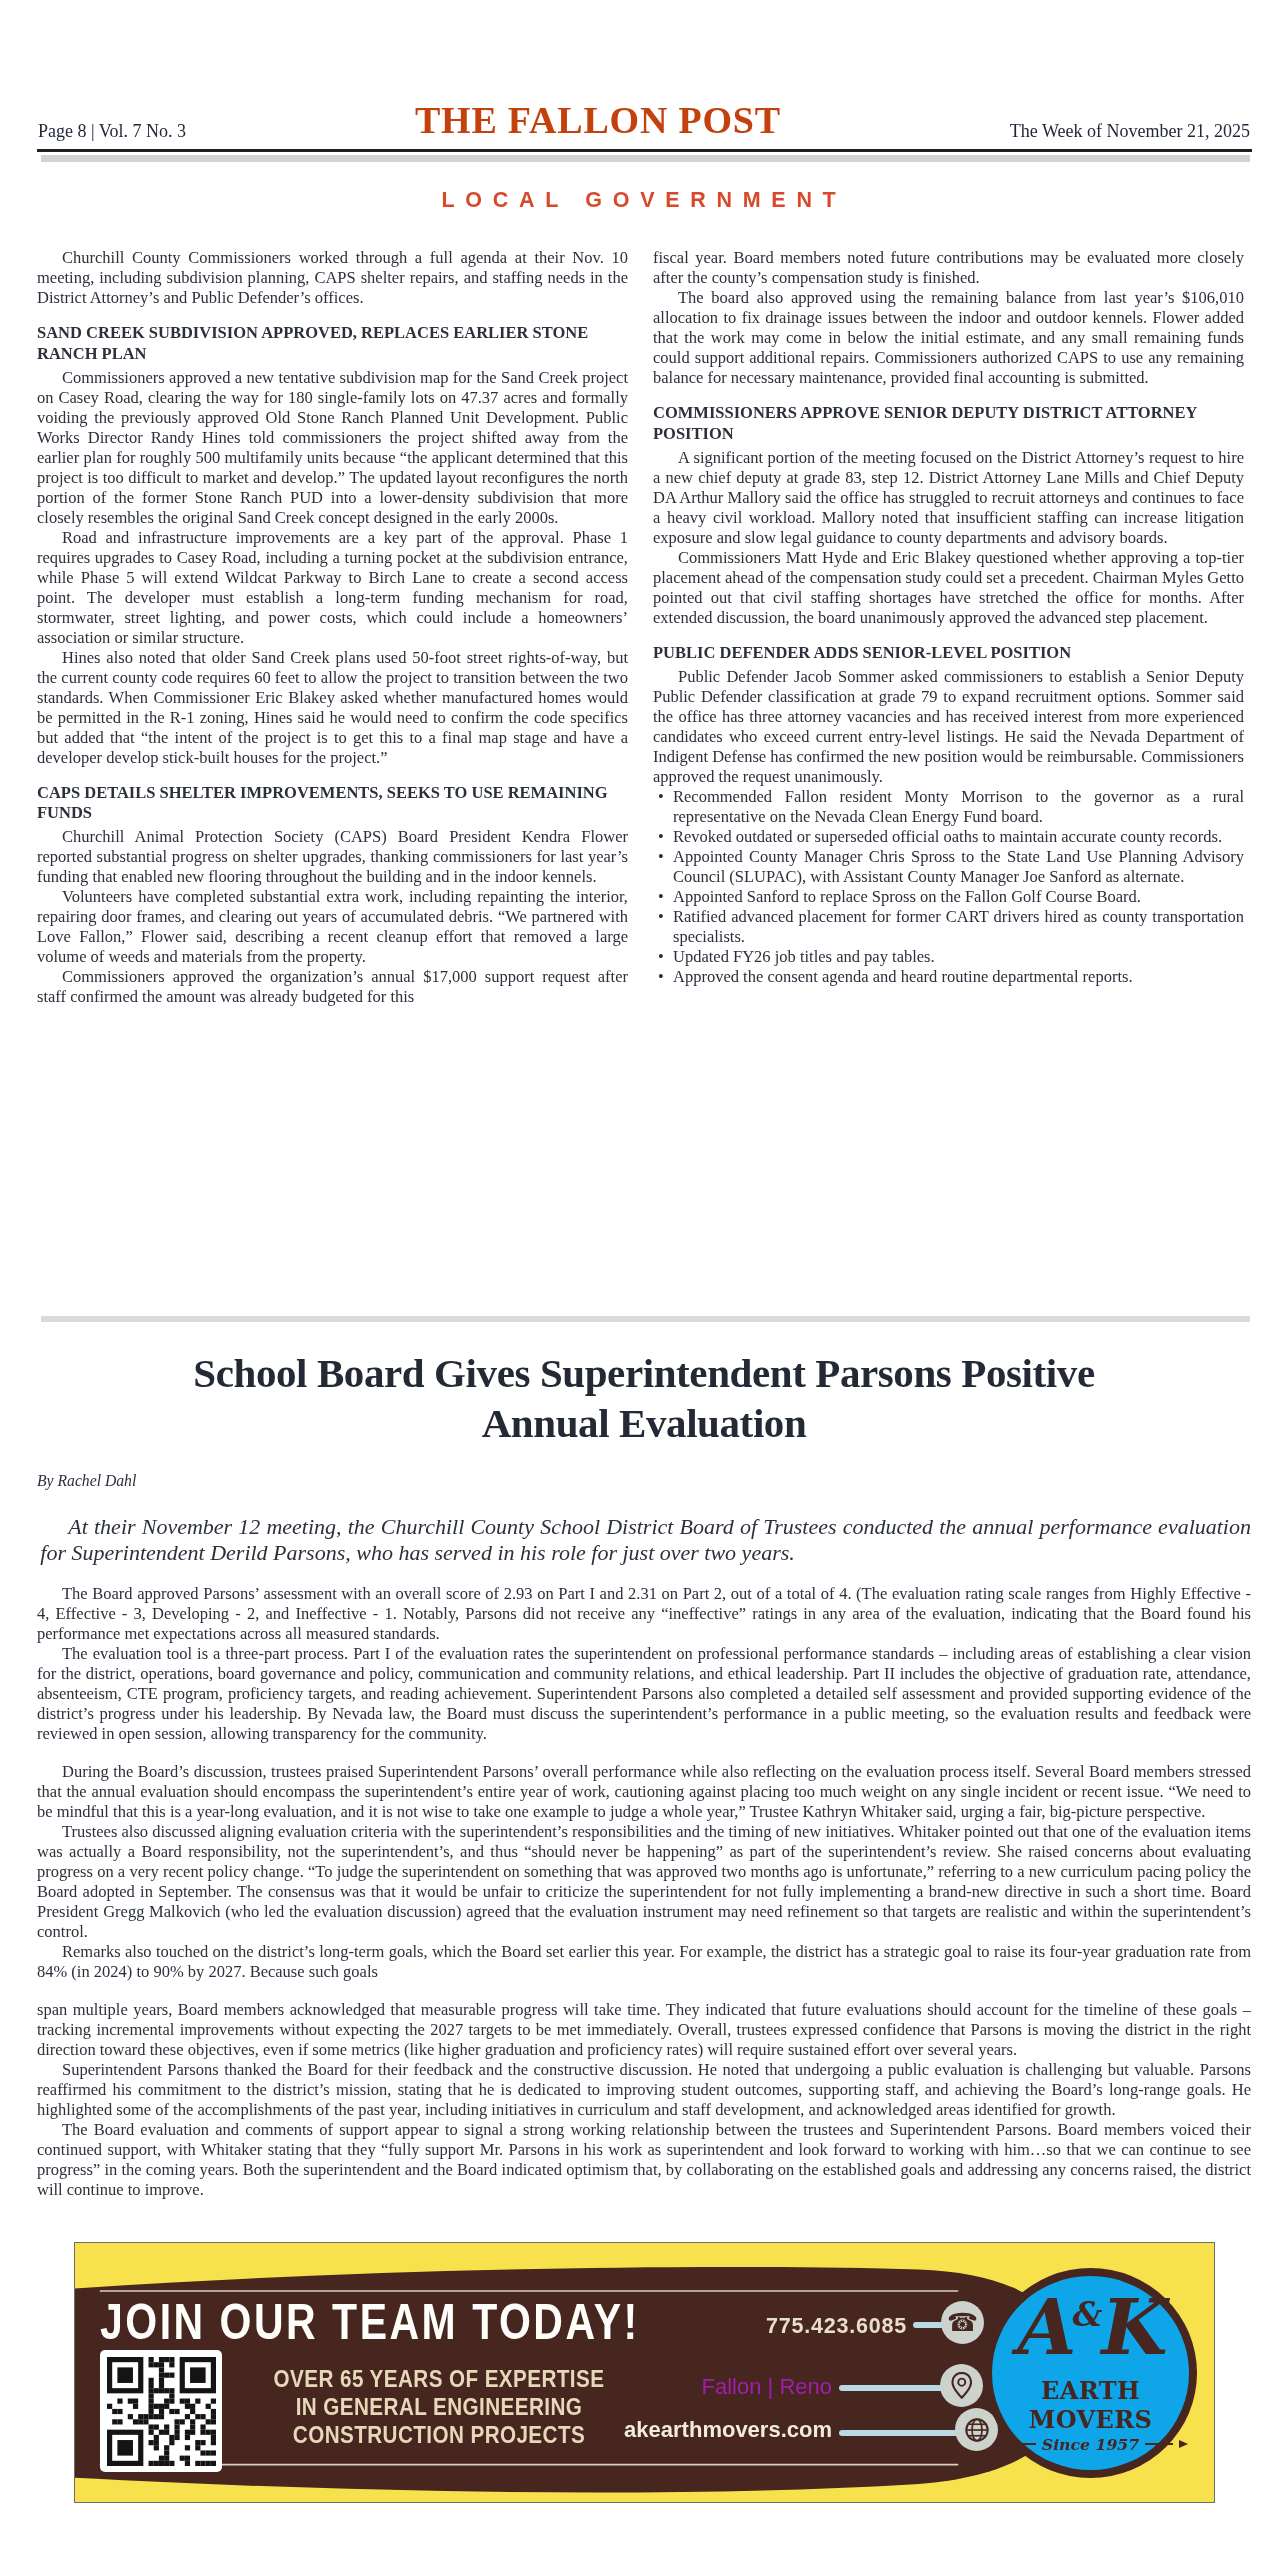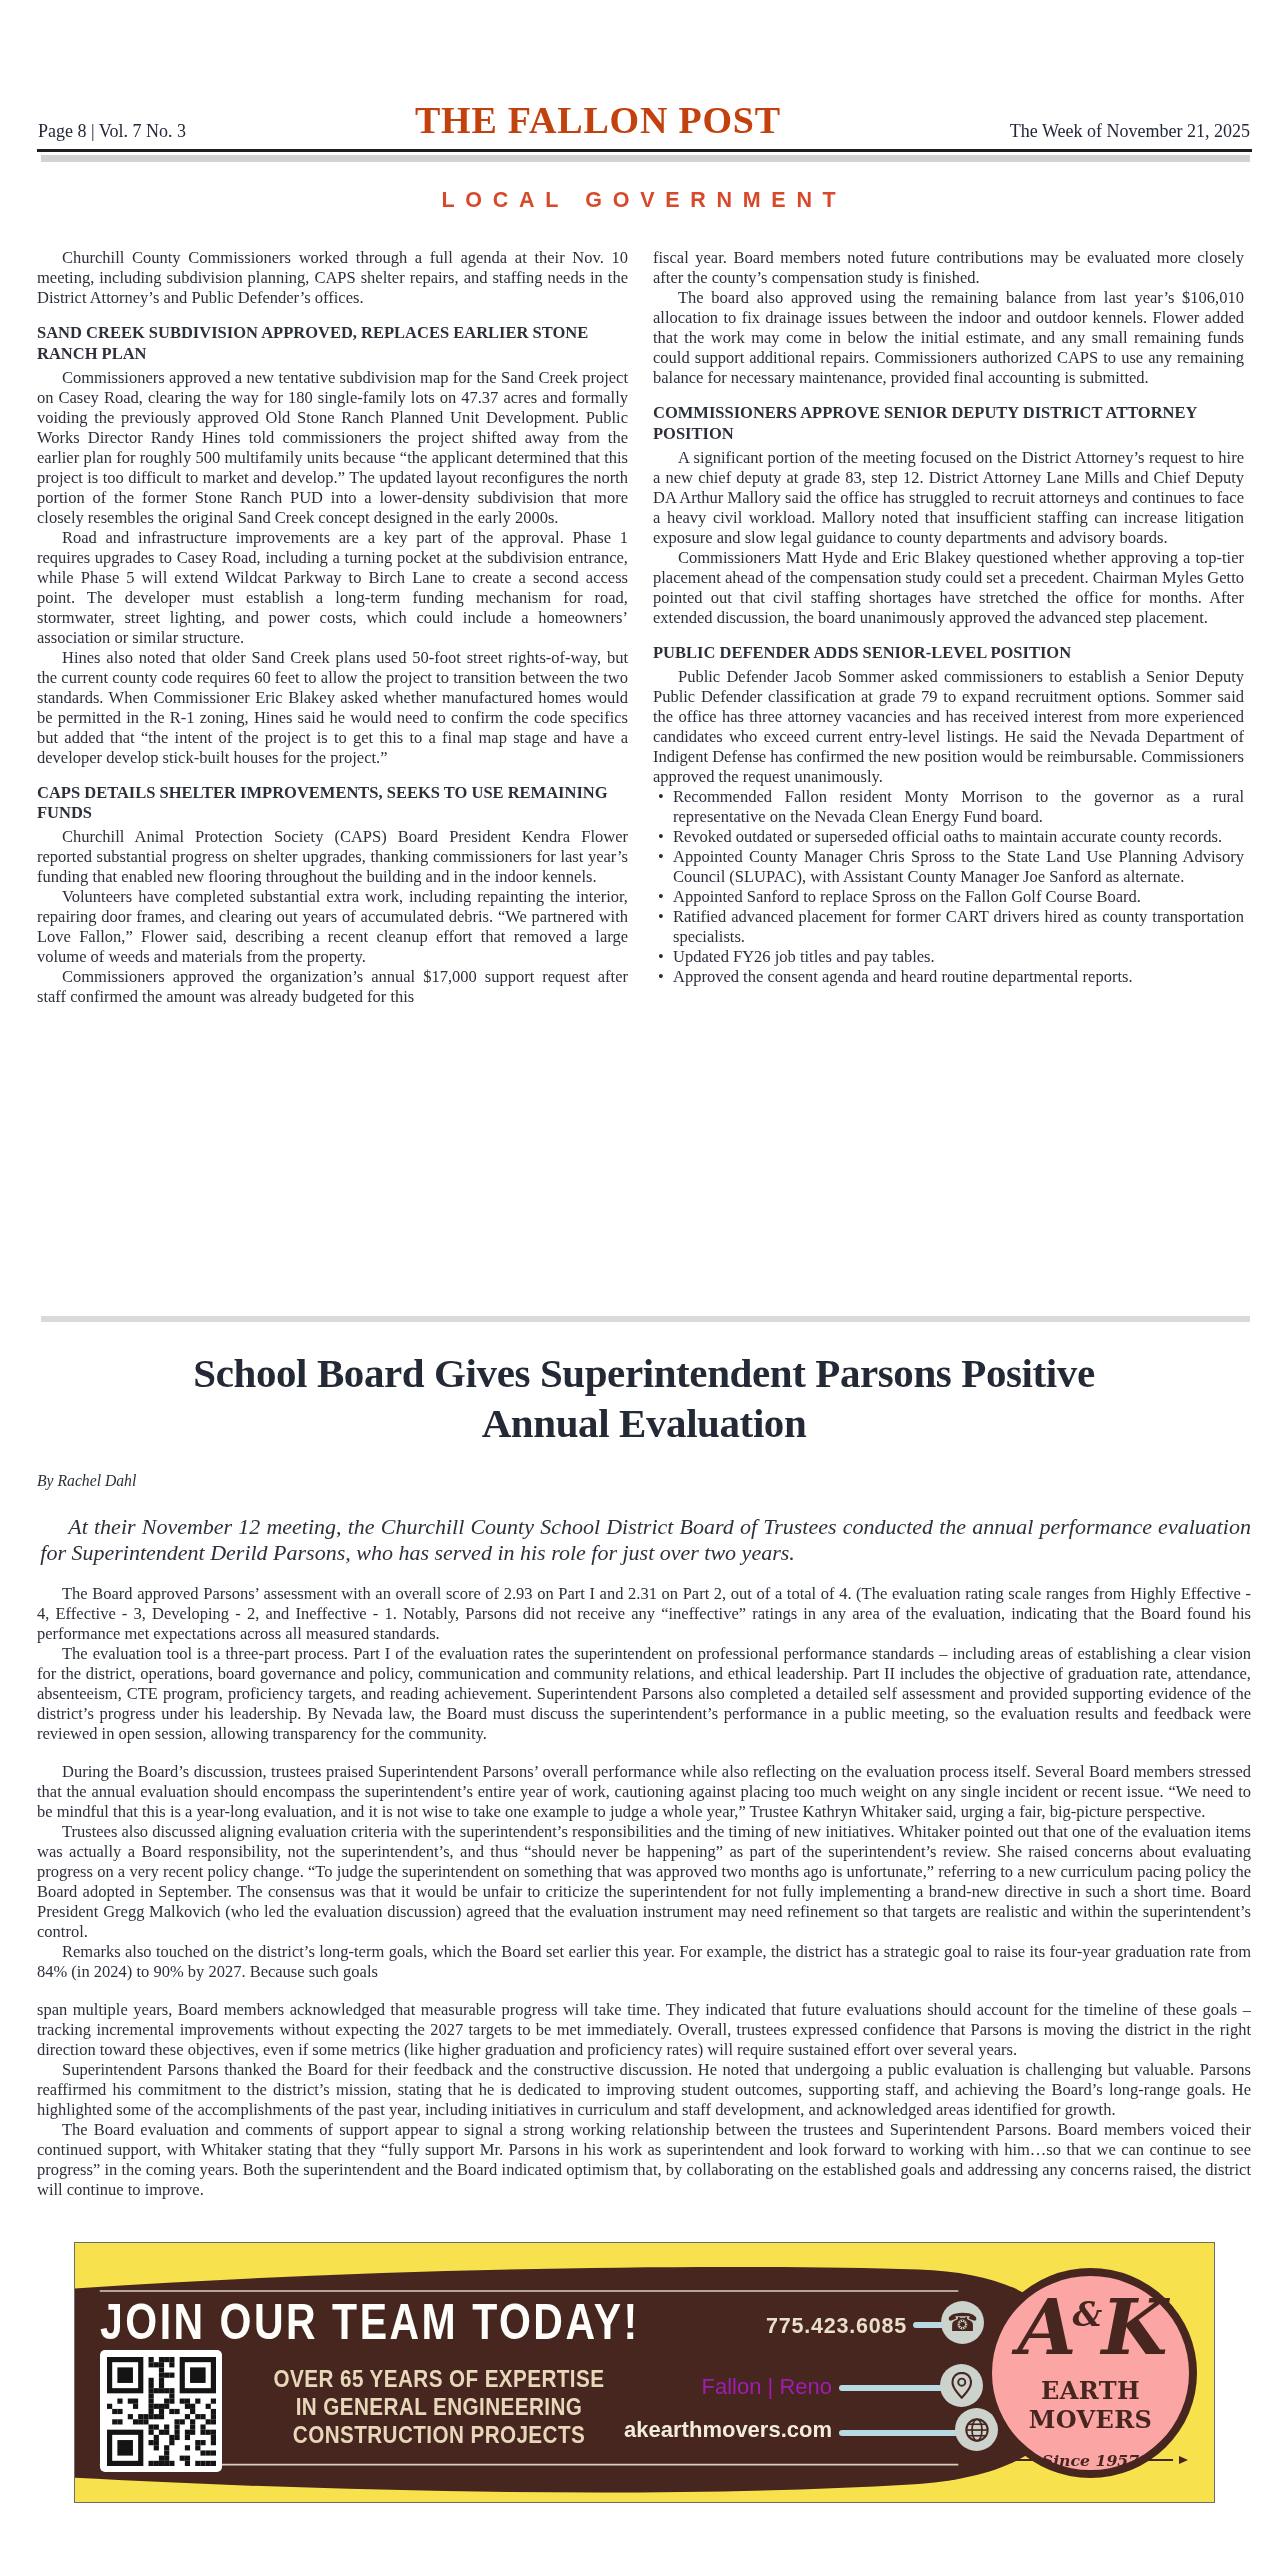--- a/index.html
+++ b/index.html
@@ -69,28 +69,28 @@
                display:flex;align-items:center;justify-content:center;}
   #ic-phone{left:866px;top:58px;}
   #ic-pin{left:865px;top:121px;}
   #ic-globe{left:880px;top:165px;}
   .phone-glyph{font-family:"DejaVu Sans",sans-serif;font-size:25px;color:#46261f;line-height:1;}
 
   .qr{position:absolute;left:25px;top:107px;width:122px;height:122px;background:#ffffff;
       border-radius:5px;padding:6.6px;box-sizing:border-box;}
   .qr svg{width:109px;height:109px;display:block;}
 
-  .logo-oval{position:absolute;left:909px;top:25px;width:213px;height:210px;background:#fca5a5;
+  .logo-oval{position:absolute;left:909px;top:25px;width:213px;height:210px;background:#0ea5e9;
              border:8.3px solid #46261f;border-radius:50%;box-sizing:border-box;text-align:center;
              font-family:"DejaVu Serif",serif;color:#46261f;}
   .logo-ak{margin-top:13.2px;font-size:76px;line-height:78px;font-weight:bold;font-style:italic;
            letter-spacing:-4.1px;}
   .logo-ak .amp{font-size:33px;position:relative;top:-28px;letter-spacing:-0.8px;}
   .logo-earth{font-size:24px;font-weight:bold;letter-spacing:0.4px;margin-top:-6.6px;}
-  .logo-since{display:flex;align-items:center;justify-content:center;gap:5.8px;margin-top:17px;
+  .logo-since{display:flex;align-items:center;justify-content:center;gap:5.8px;margin-top:1px;
               font-style:italic;font-weight:bold;font-size:15.7px;}
   .since-line{height:2.5px;width:28px;background:#46261f;}
   .tri-l{width:0;height:0;border-right:9px solid #46261f;border-top:4.1px solid transparent;border-bottom:4.1px solid transparent;}
   .tri-r{width:0;height:0;border-left:9px solid #46261f;border-top:4.1px solid transparent;border-bottom:4.1px solid transparent;}
 </style>
 </head>
 <body>
 
 <div class="page">
 

